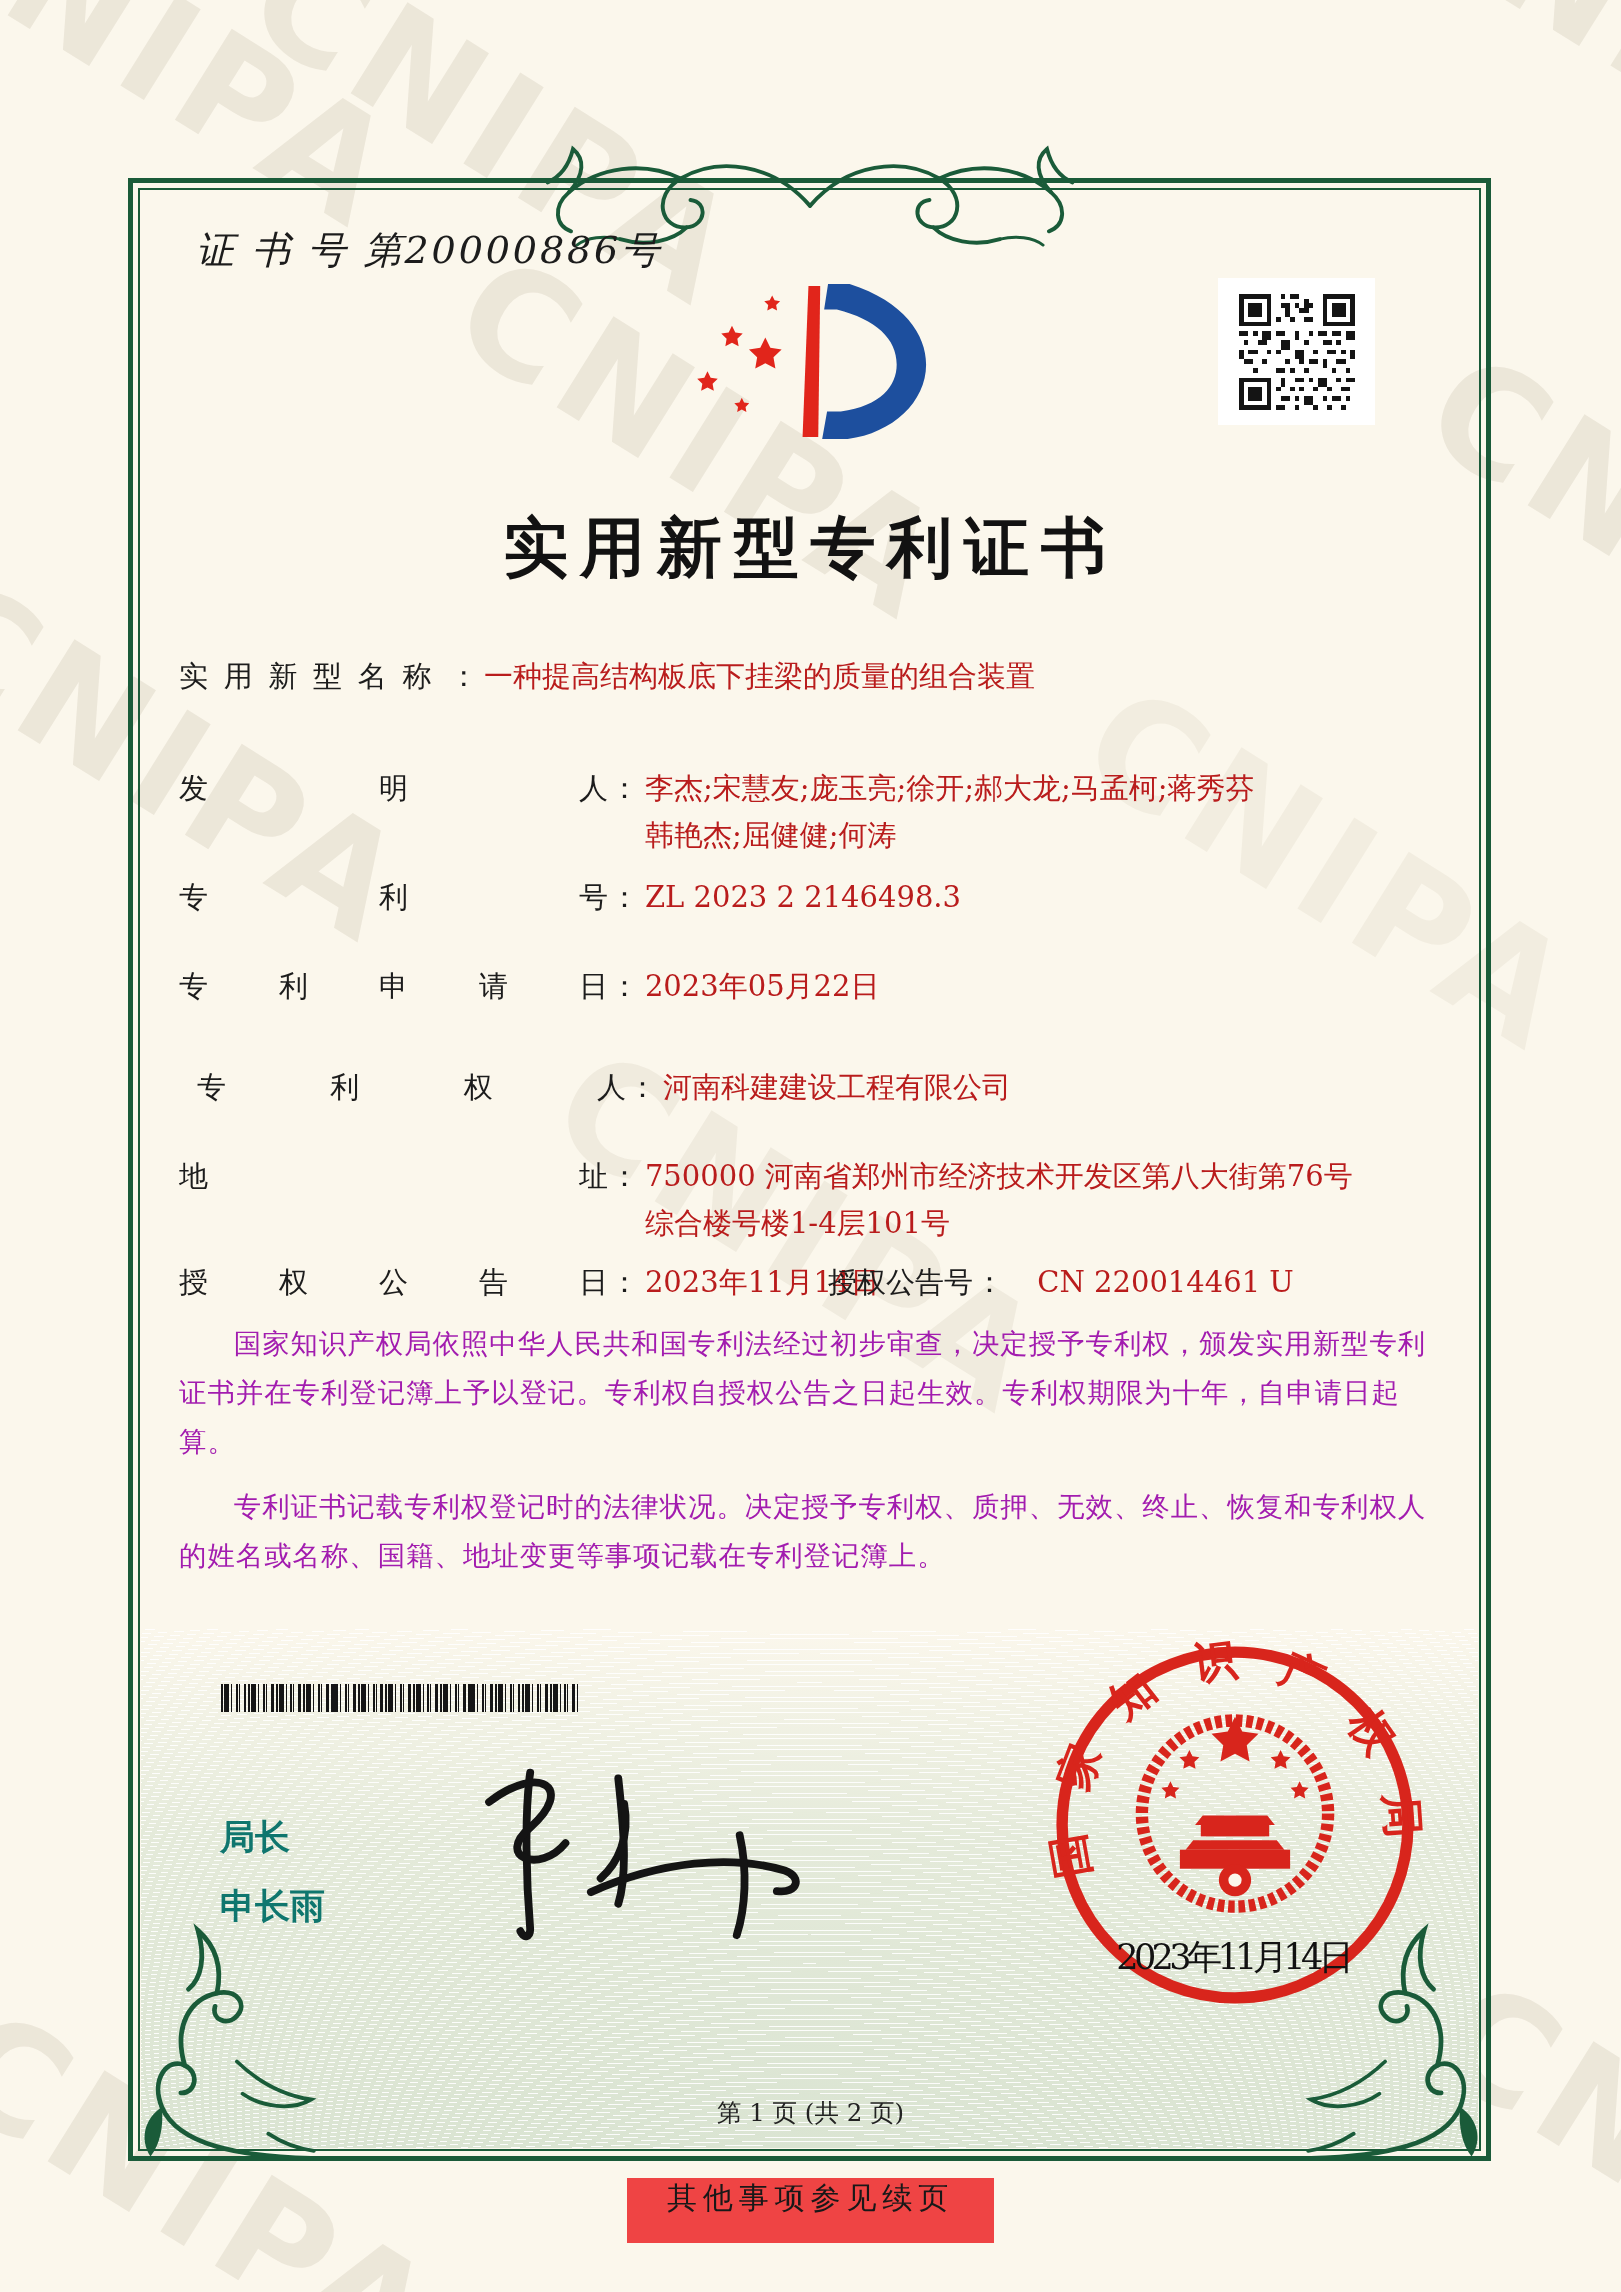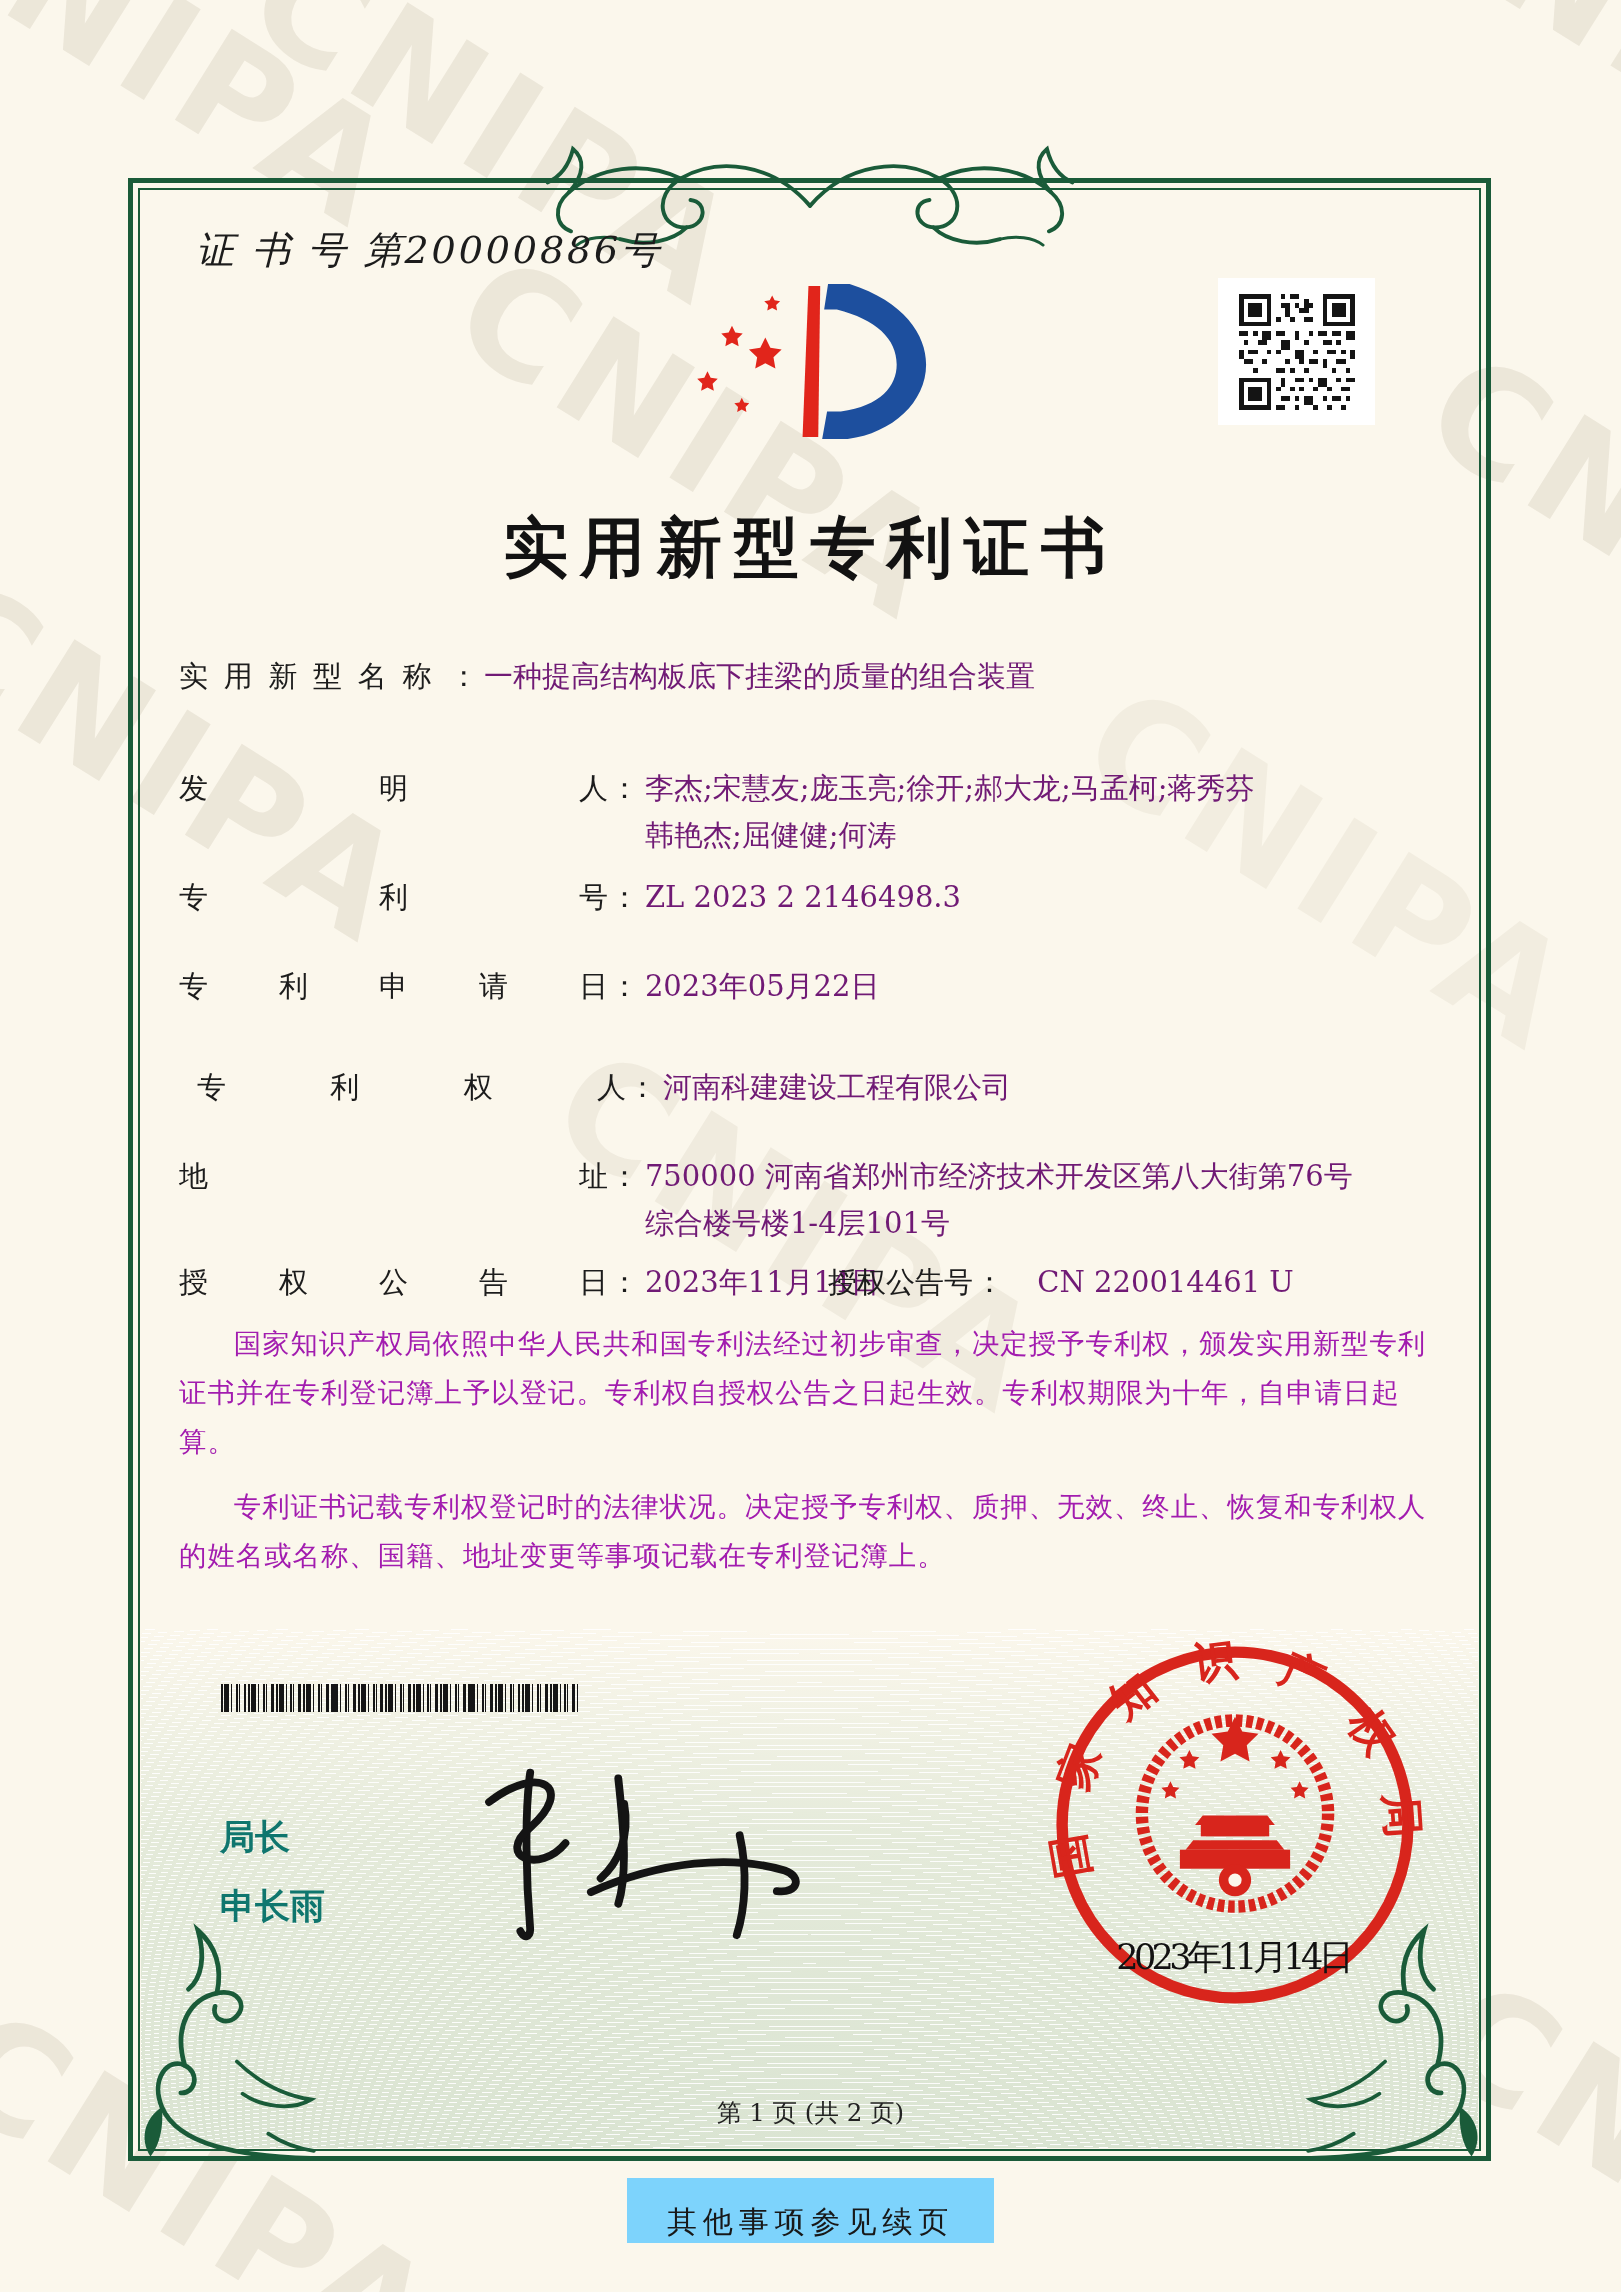--- a/index.html
+++ b/index.html
@@ -39,21 +39,21 @@
 
   .title { position:absolute; left:0; right:0; top:504px; text-align:center;
            font-size:65px; font-weight:900; letter-spacing:11.8px; color:#121212; }
 
   .frow { position:absolute; left:179px; display:flex; align-items:flex-start;
           font-size:29px; line-height:47px; }
   .flabel { display:inline-block; width:429px; text-align:justify; text-align-last:justify;
             text-justify:inter-character; }
   .flabel-name { letter-spacing:15.7px; }
   .fcolon { margin:0 5.9px 0 2px; }
-  .fval { color:#701a75; }
+  .fval { color:#b91c1c; }
   .r-name{top:653px;} .r-inv{top:765px;} .r-pno{top:874px;} .r-fdate{top:963px;}
   .r-patentee{top:1064px;margin-left:18px;} .r-addr{top:1153px;} .r-grant{top:1259px;}
   .grant-no-group { position:absolute; left:828px; top:1259px; display:flex;
                     font-size:29px; line-height:47px; }
   .grant-no-group .fval { margin-left:27.4px; }
 
   .paras { position:absolute; left:179px; top:1319px; width:1264px;
            font-size:27.4px; line-height:49px; letter-spacing:1px; color:#a21caf; }
   .paras p { text-indent:2em; margin-bottom:15.7px; }
 
@@ -65,21 +65,21 @@
 
   .director { position:absolute; left:220px; top:1803px; font-family:"DejaVu Sans", sans-serif;
               font-weight:700; font-size:35px; line-height:69px; color:#0f766e; }
   .signature { position:absolute; left:446px; top:1745px; width:372px; height:206px; }
 
   .seal { position:absolute; left:1045px; top:1635px; width:380px; height:380px; }
 
   .page-info { position:absolute; left:0; right:0; top:2096px; text-align:center;
                font-size:24.5px; color:#222; }
   .note-box { position:absolute; left:627px; top:2178px; width:367px; height:65px;
-              background:#7dd3fc; display:flex; align-items:flex-end; justify-content:center; }
+              background:#ef4444; display:flex; align-items:flex-start; justify-content:center; }
   .note-box span { font-size:30px; letter-spacing:5.9px; color:#181818; }
 </style>
 </head>
 <body>
 
 <svg width="0" height="0" style="position:absolute">
   <defs>
     <path id="star" d="M0,-10 L2.94,-4.05 9.51,-3.09 4.76,1.55 5.88,8.09 0,5 -5.88,8.09 -4.76,1.55 -9.51,-3.09 -2.94,-4.05 Z"></path>
     <g id="flourish" fill="none" stroke="#1a5b39" stroke-width="5" stroke-linecap="round">
       <path d="M195,252 C120,250 55,238 38,198 C26,168 44,146 62,154 C78,161 74,184 58,183"></path>

